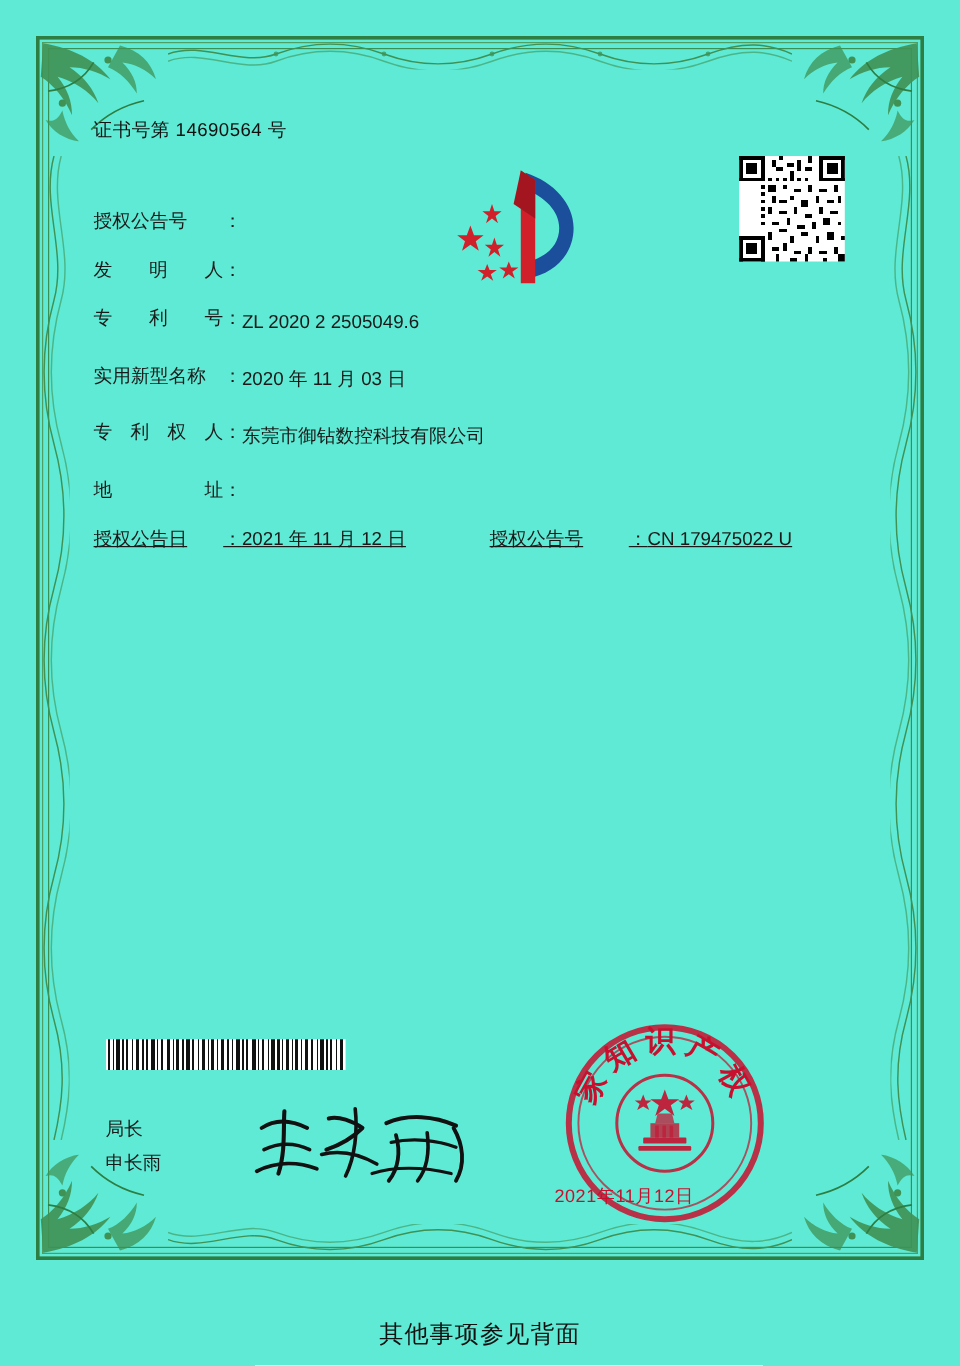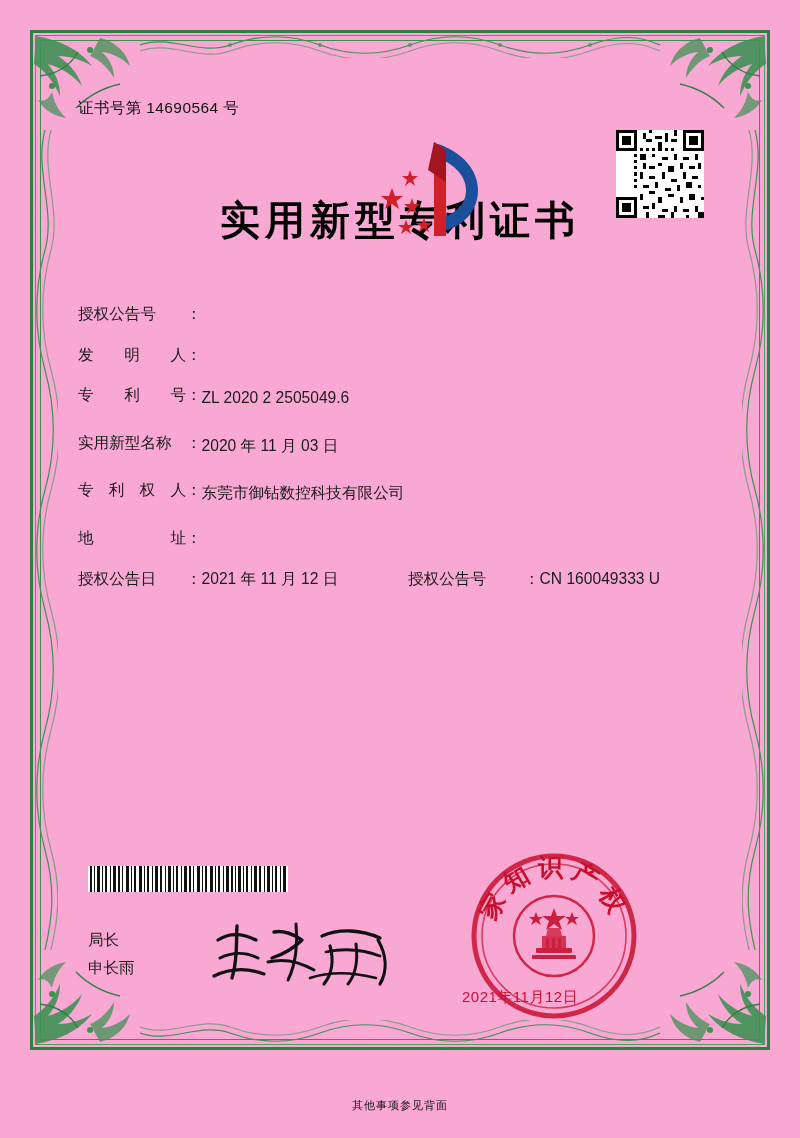--- a/index.html
+++ b/index.html
@@ -14,21 +14,21 @@
     color: #1a1a1a;
     position: relative;
     overflow: hidden;
   }
 
   .page {
     position: absolute;
     inset: 0;
     width: 800px;
     height: 1138px;
-    background: #f9a8d4;
+    background: #5eead4;
   }
 
   
   .border-outer {
     position: absolute;
     left: 30px;
     top: 30px;
     width: 740px;
     height: 1020px;
     border: 3px solid #2e7d42;
@@ -153,20 +153,21 @@
   }
   .label.spread {
     display: flex;
     justify-content: space-between;
   }
 
   .row-2col {
     display: flex;
     align-items: flex-start;
     margin-bottom: 33px;
+    text-decoration: underline;
   }
   .col-a { width: 330px; display: flex; }
   .col-b { flex: 1; display: flex; }
   .col-a .label, .col-b .label {
     width: 108px;
     flex: 0 0 108px;
     white-space: nowrap;
   }
   .col-b .label { width: 116px; flex: 0 0 116px; }
 
@@ -191,21 +192,21 @@
     top: 866px;
     width: 200px;
     height: 26px;
   }
 
   .signature-block {
     position: absolute;
     left: 88px;
     top: 928px;
     font-size: 15.5px;
-    font-family: Liberation Mono, monospace;
+    font-family: Liberation Serif, serif;
     line-height: 1.8;
   }
 
   .handwriting {
     position: absolute;
     left: 210px;
     top: 918px;
     width: 200px;
     height: 70px;
   }
@@ -236,21 +237,21 @@
     font-size: 14.5px;
     font-family: "Liberation Sans", sans-serif;
     color: #111;
   }
   .footer-note {
     position: absolute;
     left: 0;
     right: 0;
     top: 1098px;
     text-align: center;
-    font-size: 11px;
+    font-size: 20px;
     font-family: "Liberation Sans", sans-serif;
     color: #111;
     letter-spacing: 1px;
   }
 </style>
 </head>
 <body>
 
 <div class="page">
 
@@ -466,21 +467,20 @@
             <rect x="26" y="25" width="1" height="2"></rect>
           <rect x="10" y="27" width="1" height="2"></rect>
             <rect x="14" y="28" width="2" height="1"></rect>
           <rect x="18" y="27" width="1" height="2"></rect>
             <rect x="23" y="28" width="1" height="1"></rect>
           <rect x="27" y="27" width="2" height="2"></rect>
         </g>
       </svg>
     </div>
 
-    <div class="title">实用新型专利证书</div>
 
     <div class="fields">
 
       <div class="row">
         <div class="label">授权公告号</div>
         <div class="colon">：</div>
       </div>
 
       <div class="row">
         <div class="label spread">
@@ -528,21 +528,21 @@
 
       <div class="row-2col">
         <div class="col-a">
           <div class="label">授权公告日</div>
           <div class="colon">：</div>
           <div class="value">2021 年 11 月 12 日</div>
         </div>
         <div class="col-b">
           <div class="label">授权公告号</div>
           <div class="colon">：</div>
-          <div class="value">CN 160049333 U</div>
+          <div class="value">CN 179475022 U</div>
         </div>
       </div>
 
     </div>
 
 
   </div>
 
   <div class="barcode">
     <svg viewBox="0 0 200 26" width="200" height="26" shape-rendering="crispEdges">

